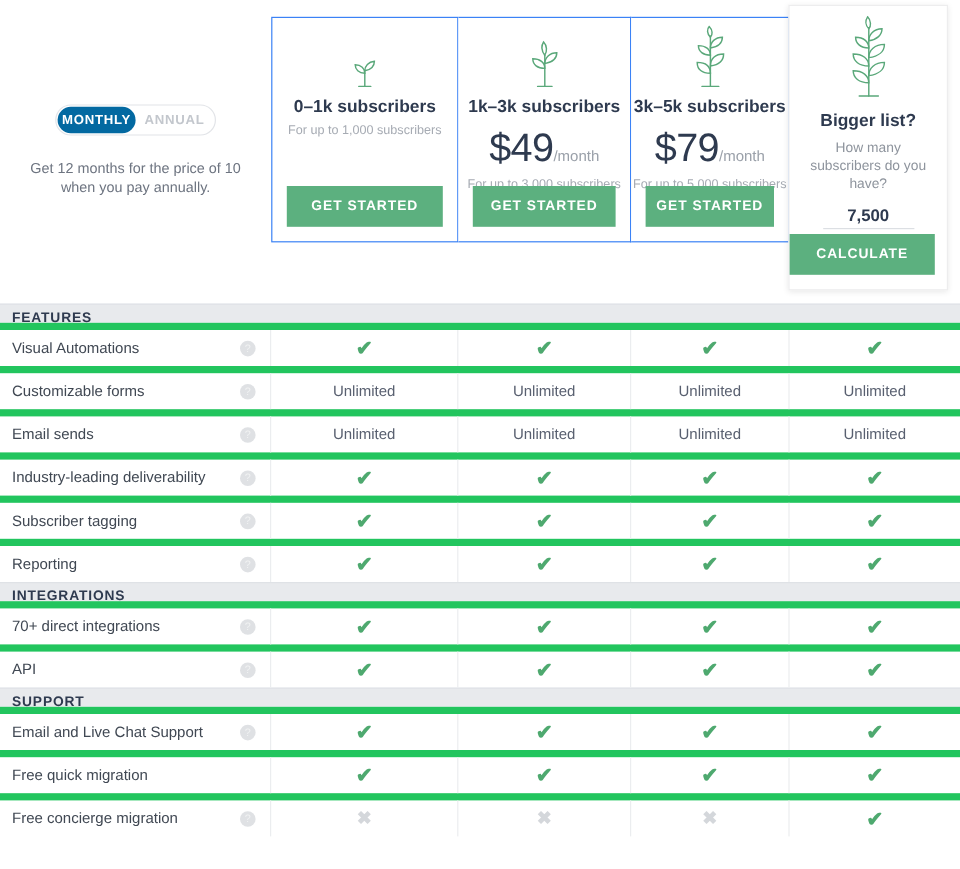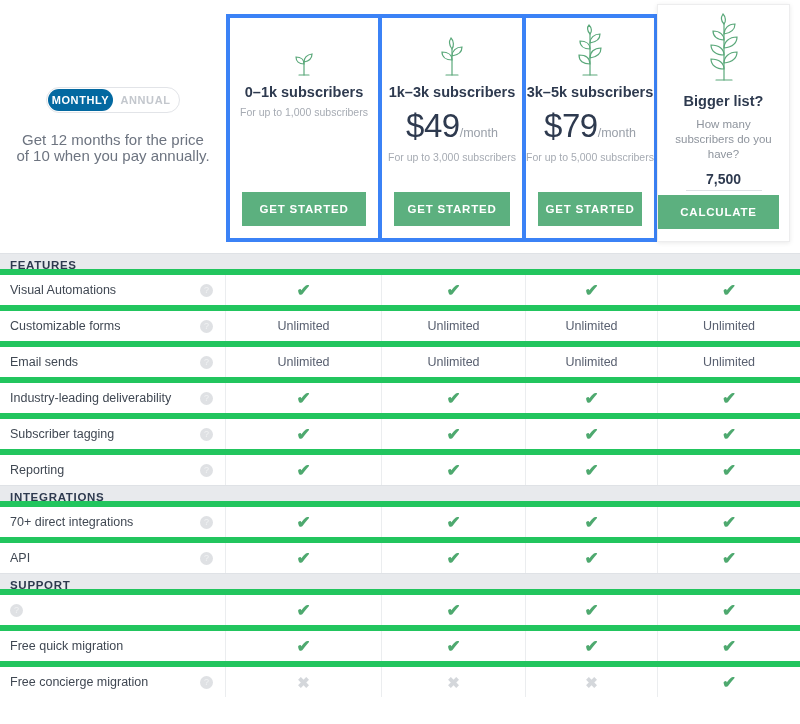--- a/index.html
+++ b/index.html
@@ -28,28 +28,28 @@
     display: flex; align-items: center; background: #fff;
     padding: 0 1px;
   }
   .toggle .opt {
     flex: 1; height: 22px; line-height: 22px; border-radius: 12px;
     font-size: 11px; font-weight: bold; letter-spacing: .6px;
   }
   .toggle .opt.active { background: #0369a1; color: #fff; }
   .toggle .opt.idle { color: #c3c7cd; }
   .billing-note {
-    margin-top: 19px; font-size: 15px; color: #6d7480;
+    margin-top: 19px; font-size: 12px; color: #6d7480;
     line-height: 16px; padding: 0 14px;
   }
 
   
   .card {
-    position: absolute; top: 14px; height: 228px;
-    background: #fff; border: 4px solid #3b82f6;
+    position: absolute; top: 14px; height: 188px;
+    background: #fff; border: 1px solid #3b82f6;
     text-align: center;
   }
   .card.c1 { left: 226px; width: 156px; }
   .card.c2 { left: 382px; width: 144px; border-left: none; }
   .card.c3 { left: 526px; width: 132px; border-left: none; }
   .card.c4 {
     left: 657px; top: 4px; width: 133px; height: 238px;
     border: 1px solid #ededee;
     box-shadow: 0 1px 5px rgba(0,0,0,.09);
   }
@@ -347,20 +347,21 @@
         <div class="cell-val v3">
           <span class="mark-check">✔</span>
         </div>
         <div class="cell-val v4">
           <span class="mark-check">✔</span>
         </div>
       </div>
       <div class="sec-head">SUPPORT</div>
       <div class="row">
         <div class="cell-label">
+          <span class="txt">Email and Live Chat Support</span>
           <span class="info-dot"></span>
         </div>
         <div class="cell-val v1">
           <span class="mark-check">✔</span>
         </div>
         <div class="cell-val v2">
           <span class="mark-check">✔</span>
         </div>
         <div class="cell-val v3">
           <span class="mark-check">✔</span>

